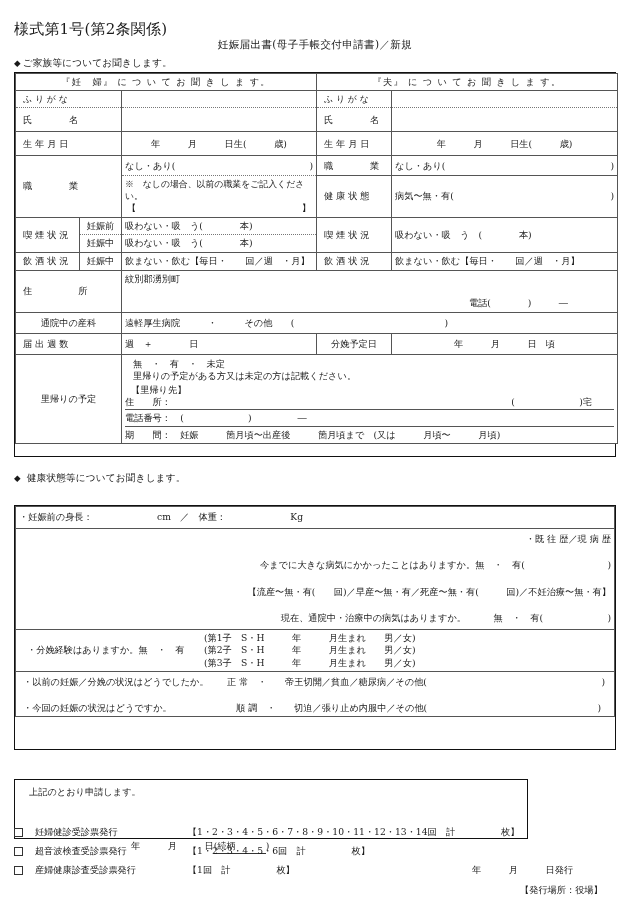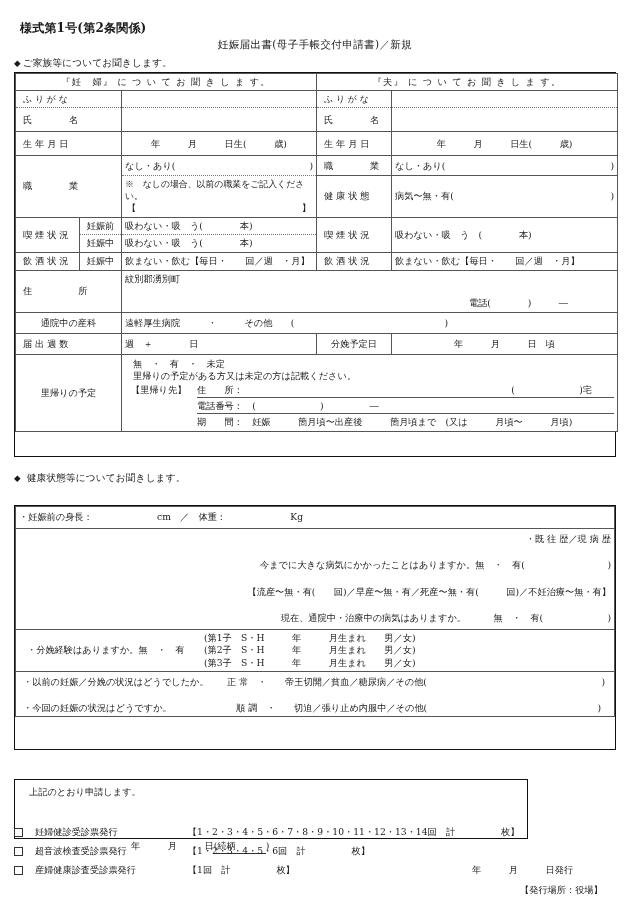--- a/index.html
+++ b/index.html
@@ -7,21 +7,21 @@
     width:630px;height:915px;
     background:#ffffff;
     font-family:"DejaVu Serif","Liberation Serif",serif;
     color:#1a1a1a;
     font-size:9.2px;
     -webkit-font-smoothing:antialiased;
   }
   .page{position:relative;width:630px;height:915px;box-sizing:border-box;}
 
   
-  .form-no{position:absolute;left:20px;top:20px;font-size:12px;letter-spacing:.2px;font-weight:bold;}
+  .form-no{position:absolute;left:14px;top:20px;font-size:15px;letter-spacing:.2px;}
   .doc-title{position:absolute;left:0;top:38px;width:630px;text-align:center;font-size:10.5px;letter-spacing:.4px;}
   .sec-head{position:absolute;font-size:9.6px;letter-spacing:.2px;}
   .sec-head .dia{font-size:8.6px;margin-right:2px;}
 
   
   table.grid{border-collapse:collapse;table-layout:fixed;width:100%;}
   table.grid td{
     border:0.8px solid #555;
     padding:2px 3px;
     vertical-align:middle;
@@ -211,21 +211,21 @@
         <td class="pad-l">週　＋　　　　日</td>
         <td class="ctr">分娩予定日</td>
         <td class="ctr">年　　　月　　　日　頃</td>
       </tr>
 
       <tr style="height:76px">
         <td colspan="2" class="ctr">里帰りの予定</td>
         <td colspan="3" style="vertical-align:top;padding-top:3px;">
           <div class="pad-l">無　・　有　・　未定</div>
           <div class="pad-l">里帰りの予定がある方又は未定の方は記載ください。</div>
-          <div style="display:flex;margin-top:1px;">
+          <div style="display:flex;margin-top:1px;flex-direction:column;">
             <div style="width:66px;padding-left:6px;">【里帰り先】</div>
             <div style="flex:1;">
               <div style="display:flex;justify-content:space-between;border-bottom:0.8px solid #555;padding-bottom:1px;">
                 <span>住　　所：</span>
                 <span style="padding-right:22px;">(　　　　　　　)宅</span>
               </div>
               <div style="border-bottom:0.8px solid #555;padding:2px 0 1px 0;">電話番号：　(　　　　　　　)　　　　　―</div>
               <div style="padding-top:2px;">期　　間：　妊娠　　　箇月頃〜出産後　　　箇月頃まで　(又は　　　月頃〜　　　月頃)</div>
             </div>
           </div>

